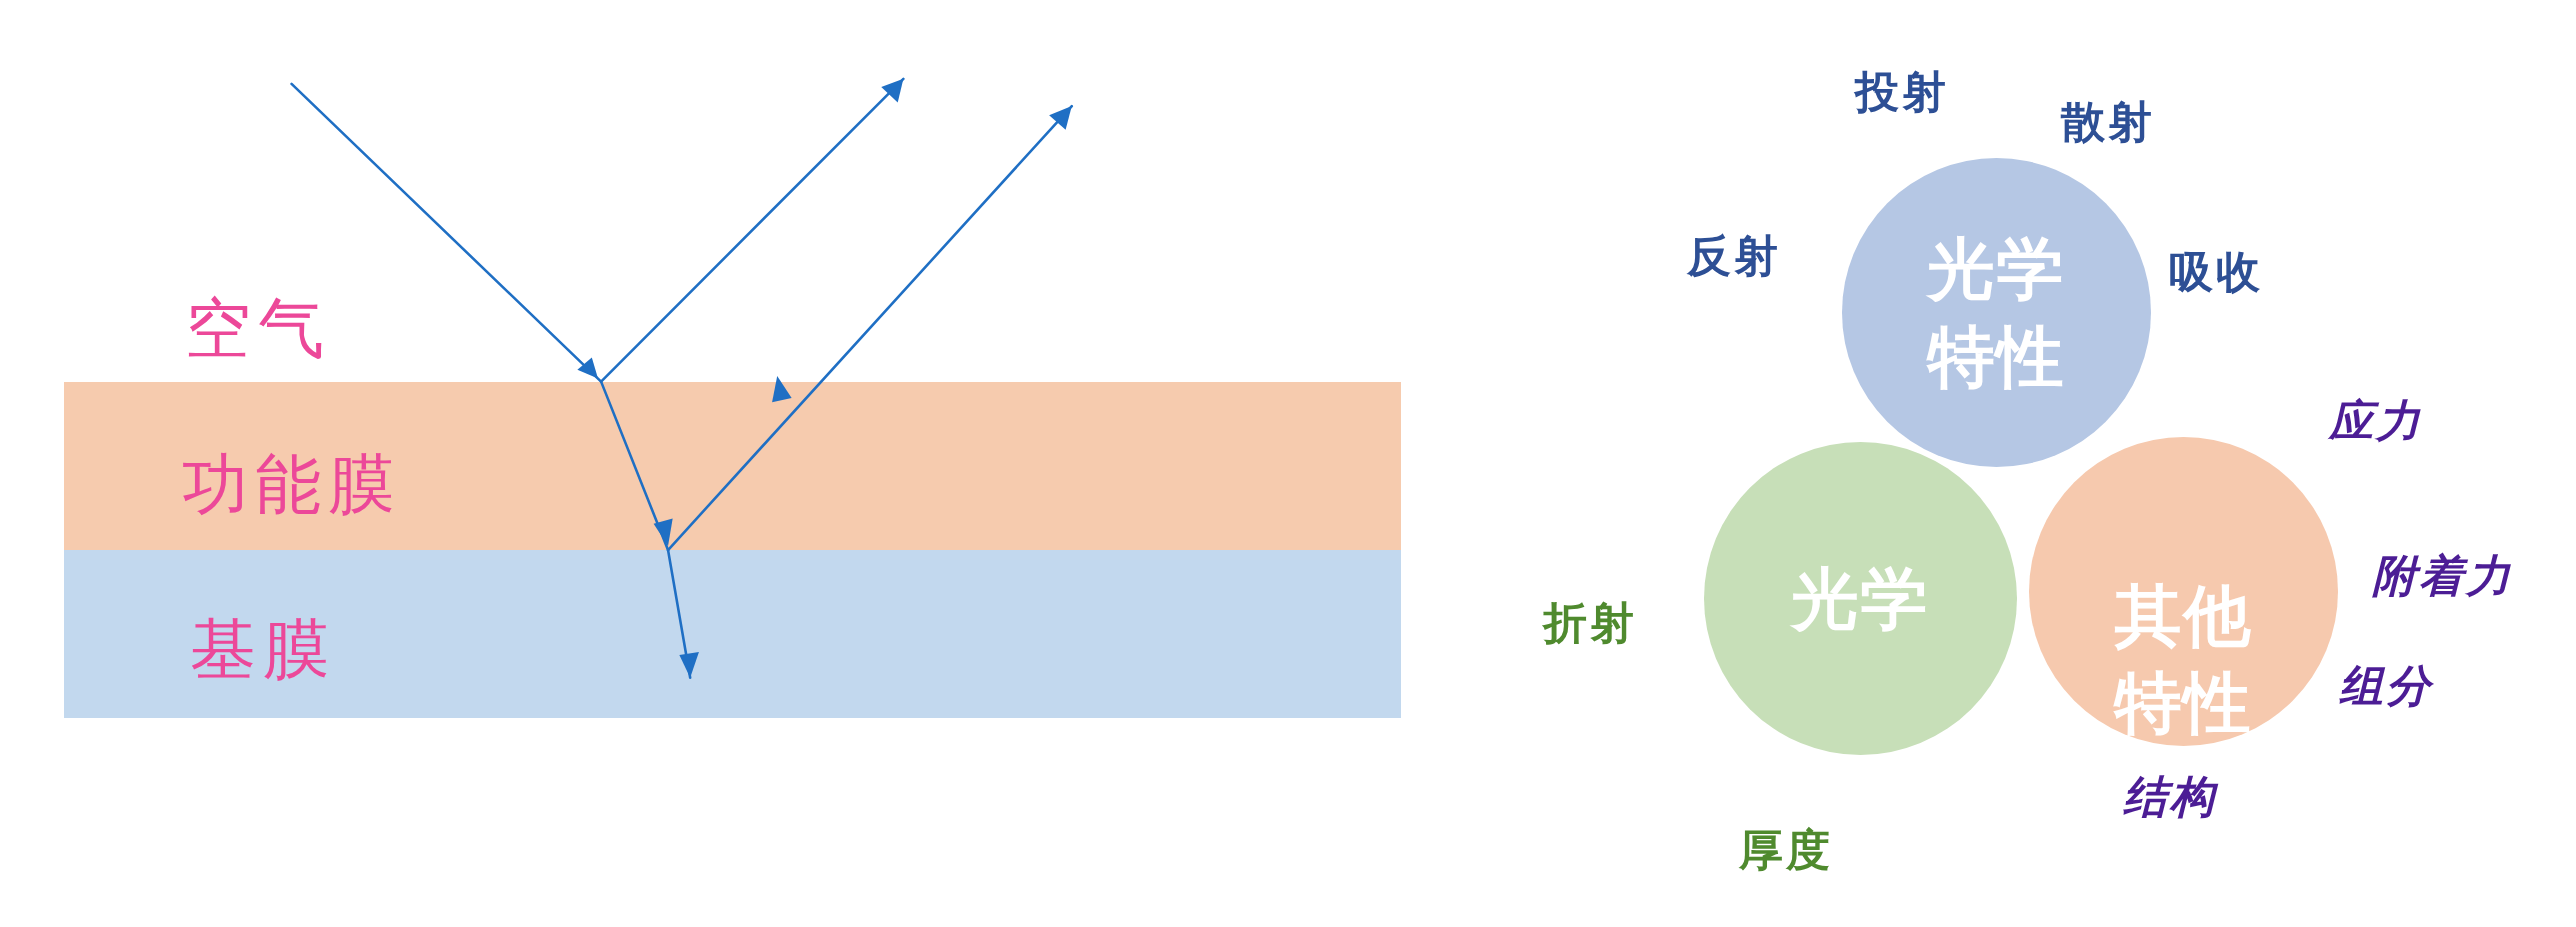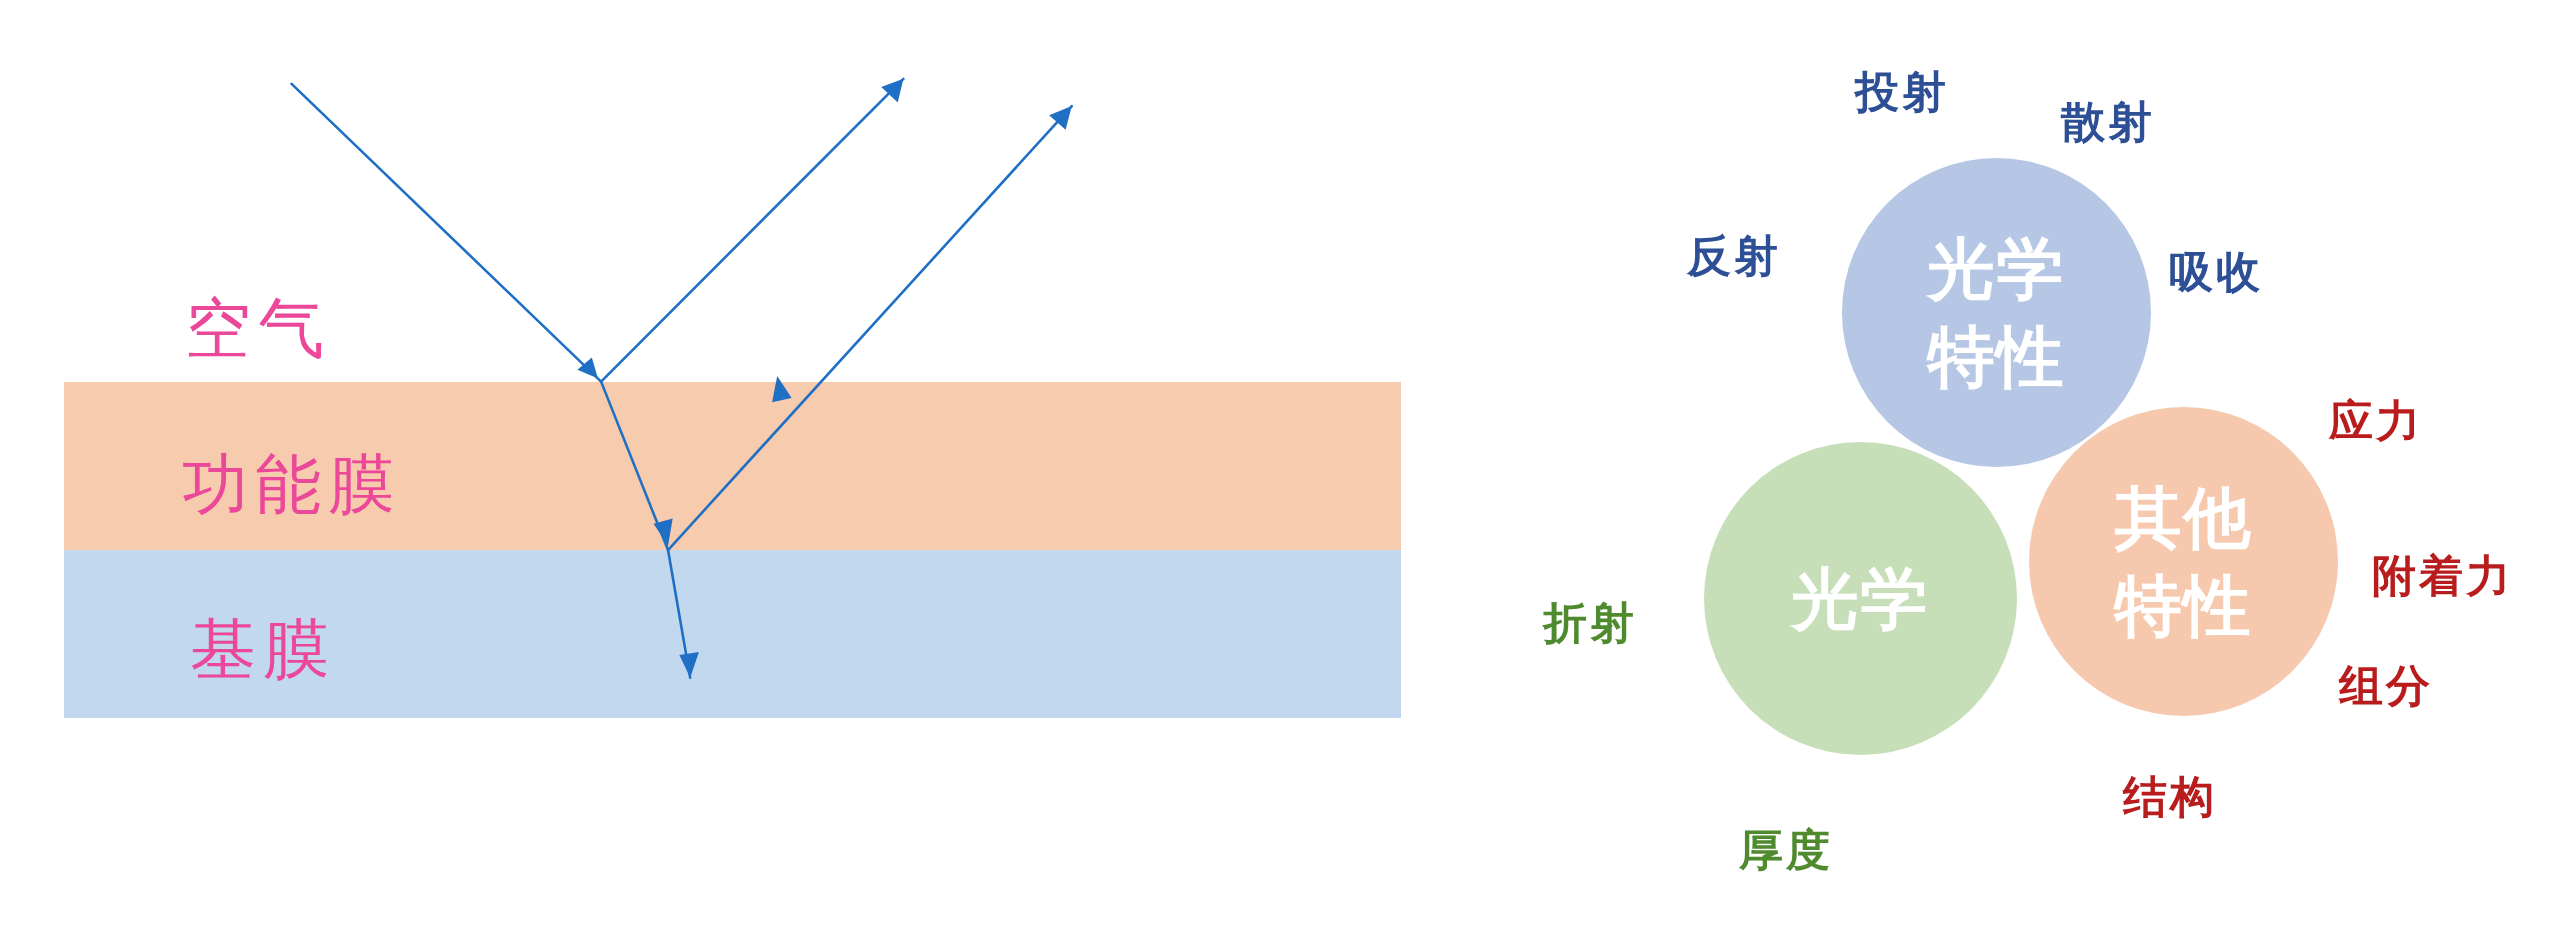--- a/index.html
+++ b/index.html
@@ -11,21 +11,21 @@
   .label { position: absolute; white-space: nowrap; line-height: 1; }
   .layer-label { font-size: 66px; color: #ec4899; letter-spacing: 7.2px; }
   svg.rays { position: absolute; left: 0; top: 0; width: 2638px; height: 927px; }
   .circle { position: absolute; border-radius: 50%; display: flex; flex-direction: column;
             align-items: center; justify-content: center; color: #ffffff;
             font-size: 67px; font-weight: bold; line-height: 1.3; }
   .circle span { display: block; letter-spacing: 2.1px; }
   .prop { font-size: 44px; font-weight: bold; letter-spacing: 3.1px; }
   .blue-t { color: #2d4f95; }
   .green-t { color: #4f8a2e; margin-top: 37px; }
-  .orange-t { color: #b91c1c; }
+  .orange-t { color: #4c1d95; font-style: italic; }
 </style>
 </head>
 <body>
 
 <div id="layer-film" class="layer"></div>
 <div id="layer-substrate" class="layer"></div>
 
 <div class="label layer-label" style="left:185px; top:296px;">空气</div>
 <div class="label layer-label" style="left:182px; top:452px;">功能膜</div>
 <div class="label layer-label" style="left:190px; top:617px;">基膜</div>
@@ -53,21 +53,21 @@
   </g>
 </svg>
 
 <div class="circle" style="left:1842px; top:158px; width:309px; height:309px; background:#b5c7e4;">
   <span>光学</span>
   <span>特性</span>
 </div>
 <div class="circle" style="left:1704px; top:442px; width:313px; height:313px; background:#c7dfb8;">
   <span>光学</span>
 </div>
-<div class="circle" style="left:2029px; top:407px; width:309px; height:309px; background:#f6c9ae;">
+<div class="circle" style="left:2029px; top:437px; width:309px; height:309px; background:#f6c9ae;justify-content:flex-end;">
   <span>其他</span>
   <span>特性</span>
 </div>
 
 <div class="label prop blue-t" style="left:1855px; top:70px;">投射</div>
 <div class="label prop blue-t" style="left:2061px; top:100px;">散射</div>
 <div class="label prop blue-t" style="left:1687px; top:222px;margin-top:12px;">反射</div>
 <div class="label prop blue-t" style="left:2169px; top:250px;">吸收</div>
 
 <div class="label prop green-t" style="left:1543px; top:564px;">折射</div>

